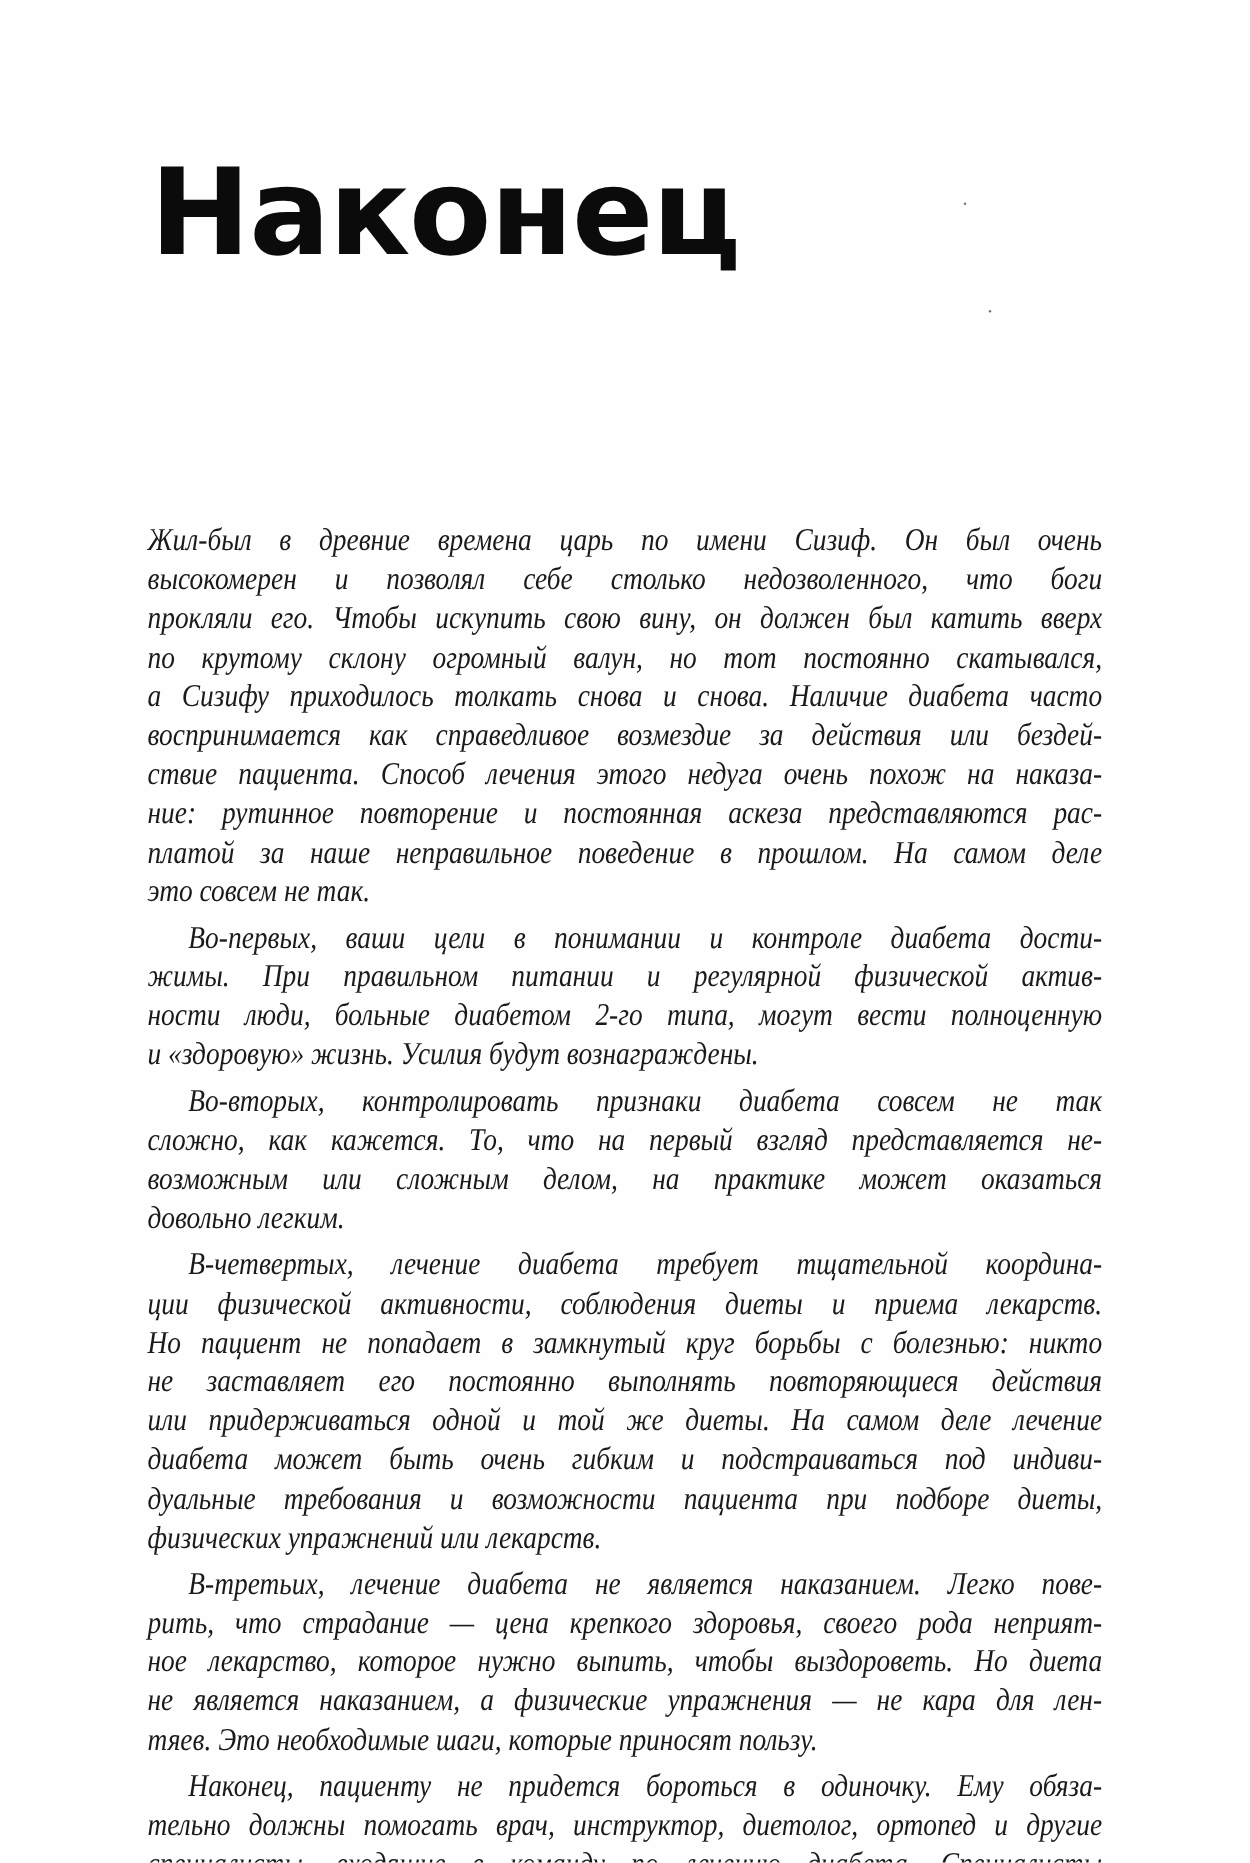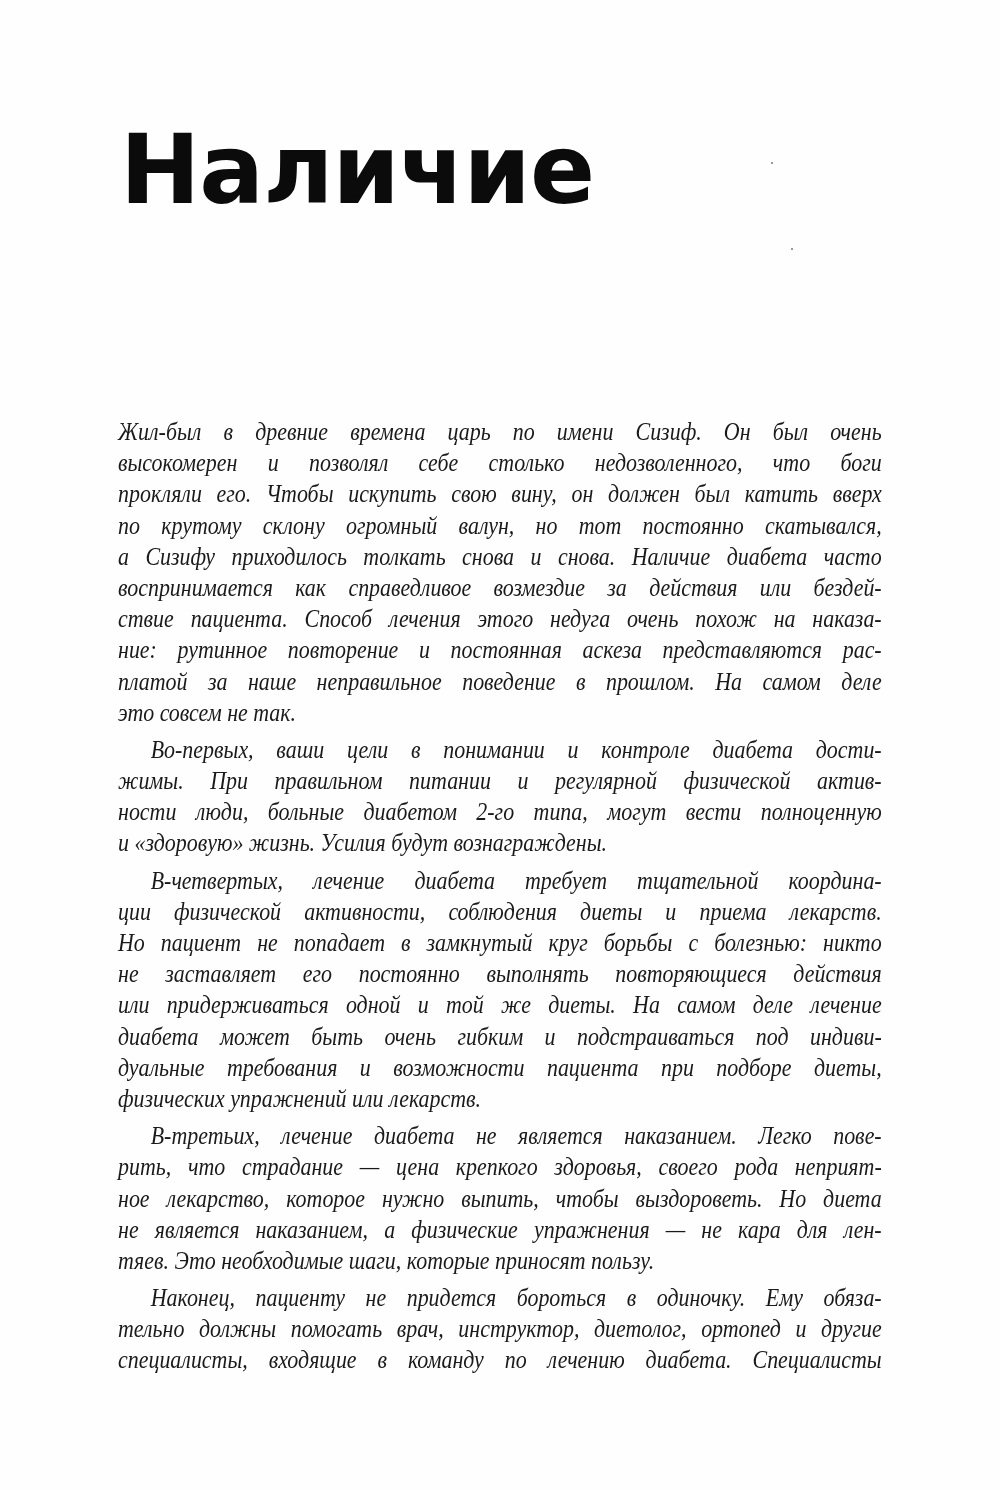--- a/index.html
+++ b/index.html
@@ -47,21 +47,21 @@
     }
     .line.last { text-align-last: left; }
     .line.indent { padding-left: 38px; width: 850px; }
     .para + .para { margin-top: 6px; }
     .speck { position: absolute; width: 2px; height: 2px; background: #777; border-radius: 50%; }
   </style>
 </head>
 <body>
 
 <div class="page">
-  <h1 class="title">Наличие</h1>
+  <h1 class="title">Наконец</h1>
 
   <div class="body">
 
     <p class="para">
       <span class="line">Жил-был в древние времена царь по имени Сизиф. Он был очень</span>
       <span class="line">высокомерен и позволял себе столько недозволенного, что боги</span>
       <span class="line">прокляли его. Чтобы искупить свою вину, он должен был катить вверх</span>
       <span class="line">по крутому склону огромный валун, но тот постоянно скатывался,</span>
       <span class="line">а Сизифу приходилось толкать снова и снова. Наличие диабета часто</span>
       <span class="line">воспринимается как справедливое возмездие за действия или бездей-</span>
@@ -71,20 +71,26 @@
       <span class="line last">это совсем не так.</span>
     </p>
 
     <p class="para">
       <span class="line indent">Во-первых, ваши цели в понимании и контроле диабета дости-</span>
       <span class="line">жимы. При правильном питании и регулярной физической актив-</span>
       <span class="line">ности люди, больные диабетом 2-го типа, могут вести полноценную</span>
       <span class="line last">и «здоровую» жизнь. Усилия будут вознаграждены.</span>
     </p>
 
+    <p class="para">
+      <span class="line indent">Во-вторых, контролировать признаки диабета совсем не так</span>
+      <span class="line">сложно, как кажется. То, что на первый взгляд представляется не-</span>
+      <span class="line">возможным или сложным делом, на практике может оказаться</span>
+      <span class="line last">довольно легким.</span>
+    </p>
 
     <p class="para">
       <span class="line indent">В-четвертых, лечение диабета требует тщательной координа-</span>
       <span class="line">ции физической активности, соблюдения диеты и приема лекарств.</span>
       <span class="line">Но пациент не попадает в замкнутый круг борьбы с болезнью: никто</span>
       <span class="line">не заставляет его постоянно выполнять повторяющиеся действия</span>
       <span class="line">или придерживаться одной и той же диеты. На самом деле лечение</span>
       <span class="line">диабета может быть очень гибким и подстраиваться под индиви-</span>
       <span class="line">дуальные требования и возможности пациента при подборе диеты,</span>
       <span class="line last">физических упражнений или лекарств.</span>

